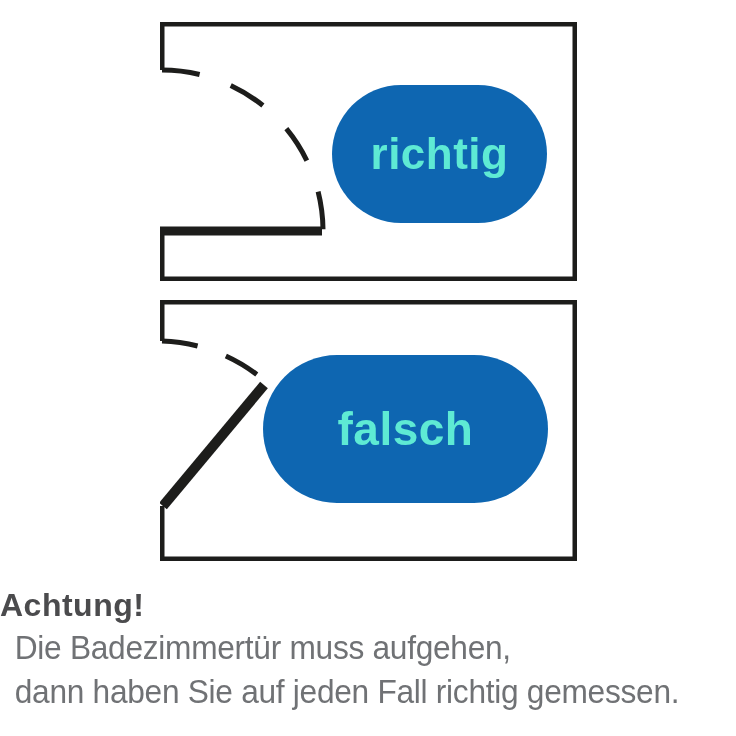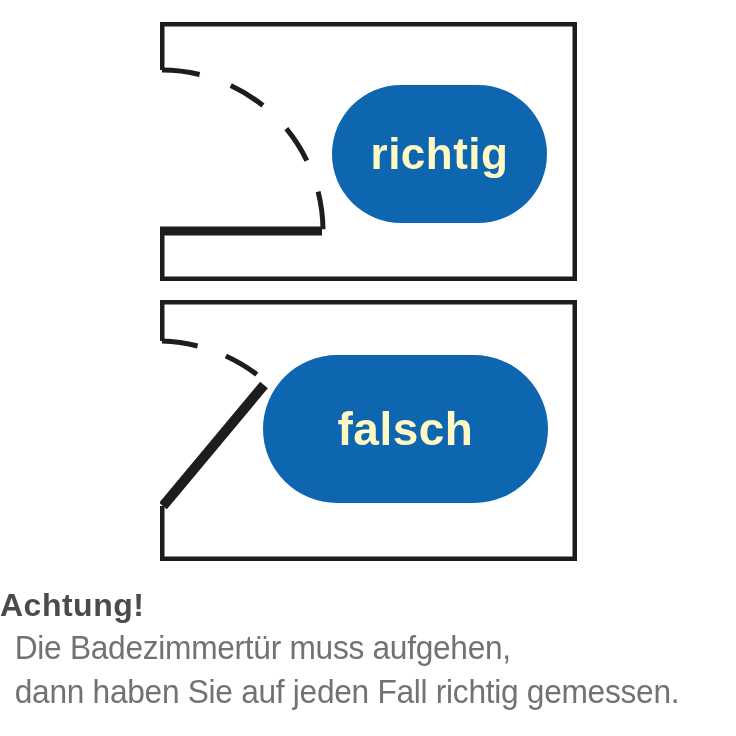--- a/index.html
+++ b/index.html
@@ -26,21 +26,21 @@
   .panel svg { position: absolute; left: 0; top: 0; display: block; }
 
   .pill {
     position: absolute;
     background: var(--c-blue, #0e66b1);
     display: flex;
     align-items: center;
     justify-content: center;
   }
   .pill span {
-    color: #fef9c3;
+    color: #5eead4;
     font-weight: bold;
     letter-spacing: 0.5px;
   }
   .pill-correct {
     left: 172px; top: 63px;
     width: 215px; height: 138px;
     border-radius: 69px;
   }
   .pill-correct span { font-size: 44px; }
   .pill-incorrect {

